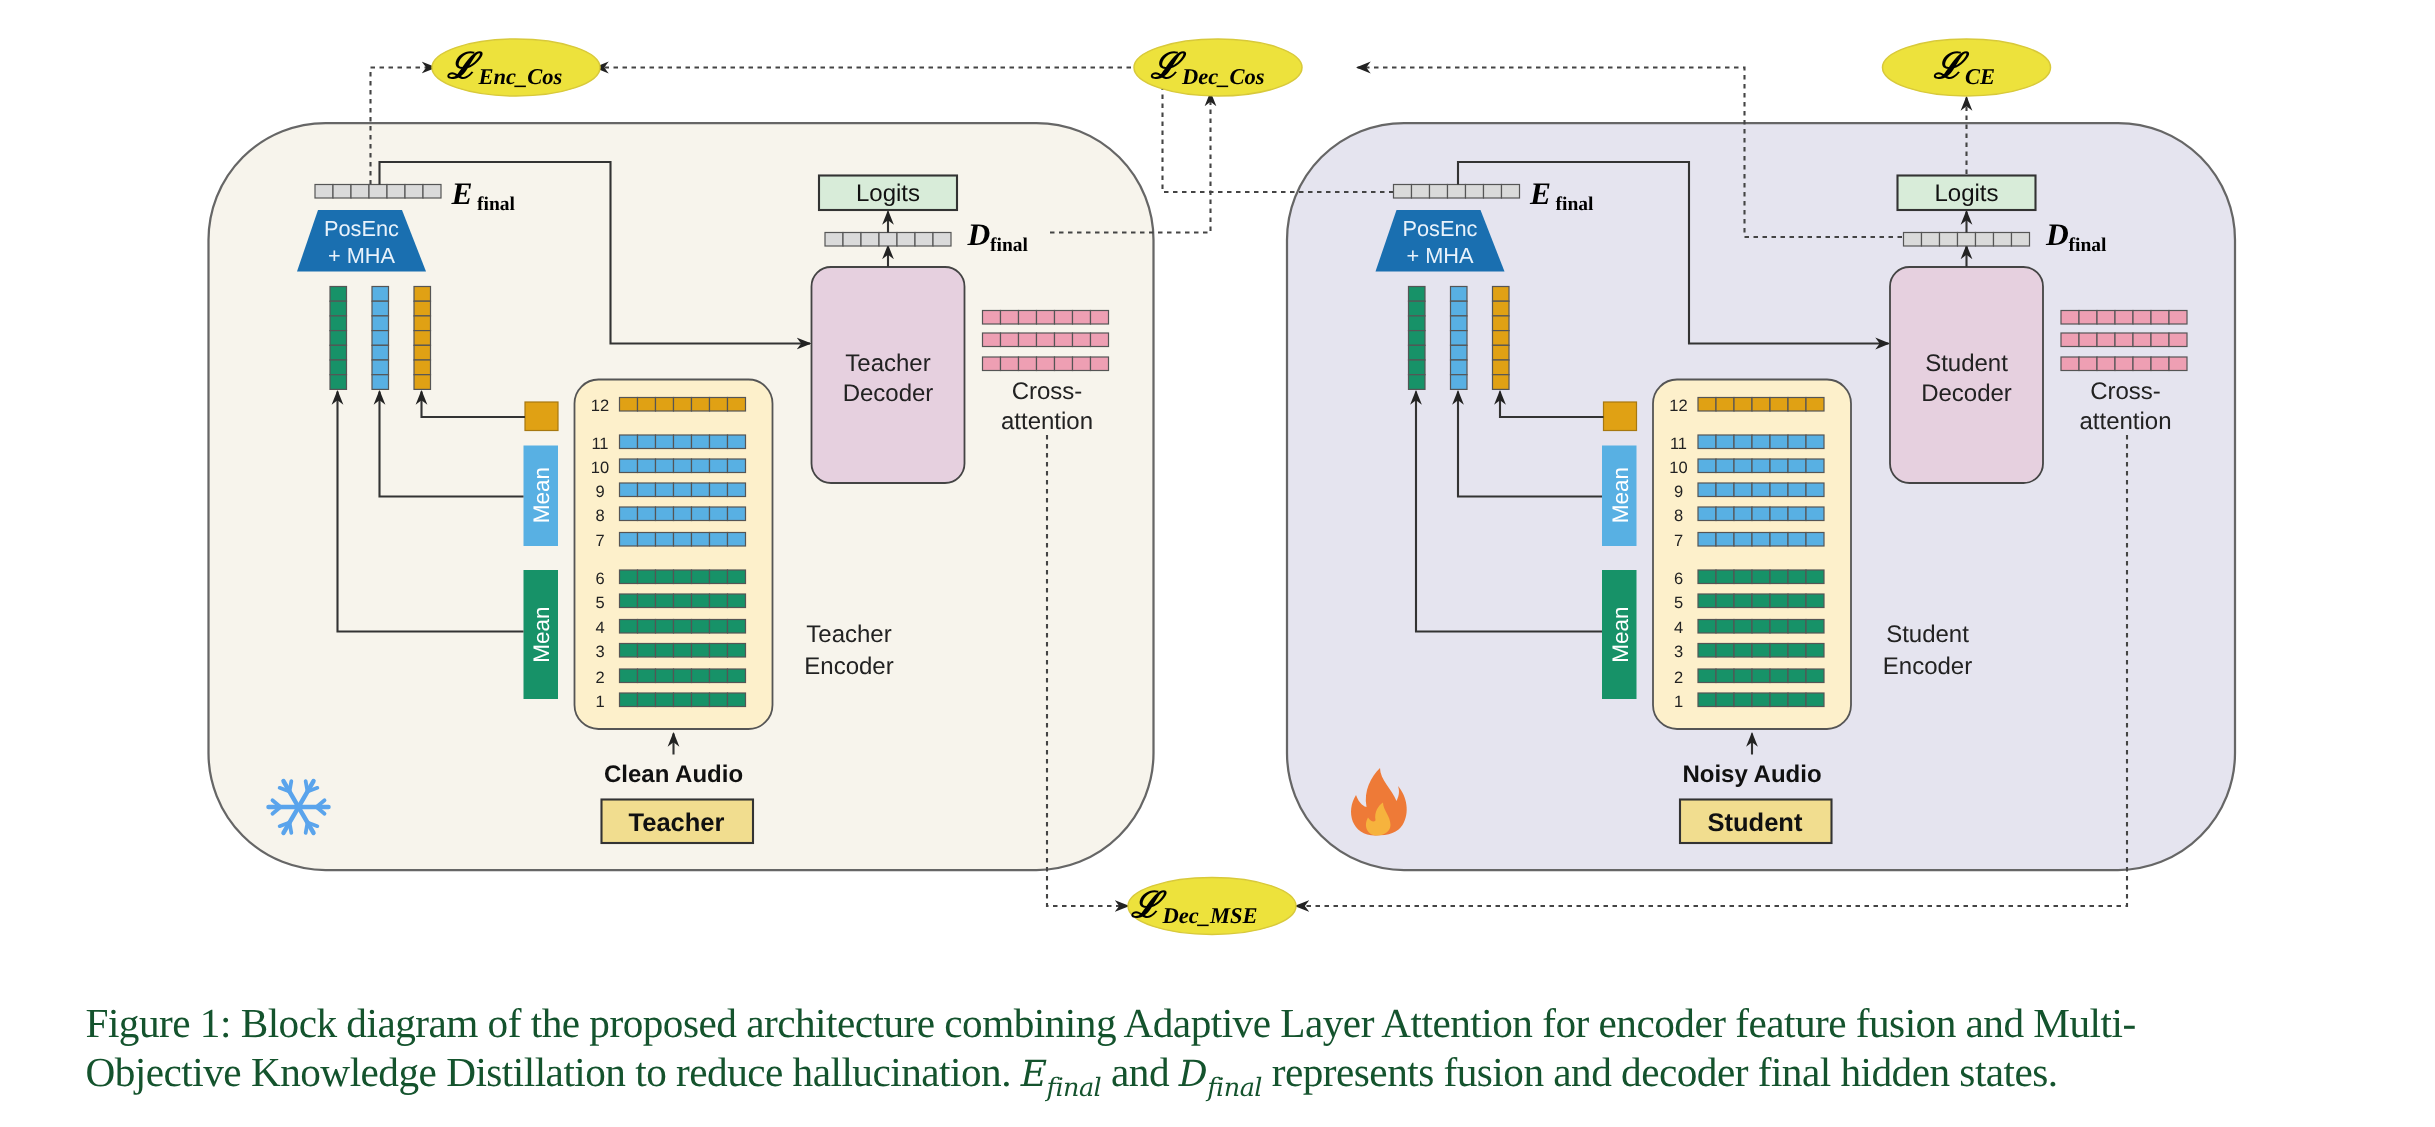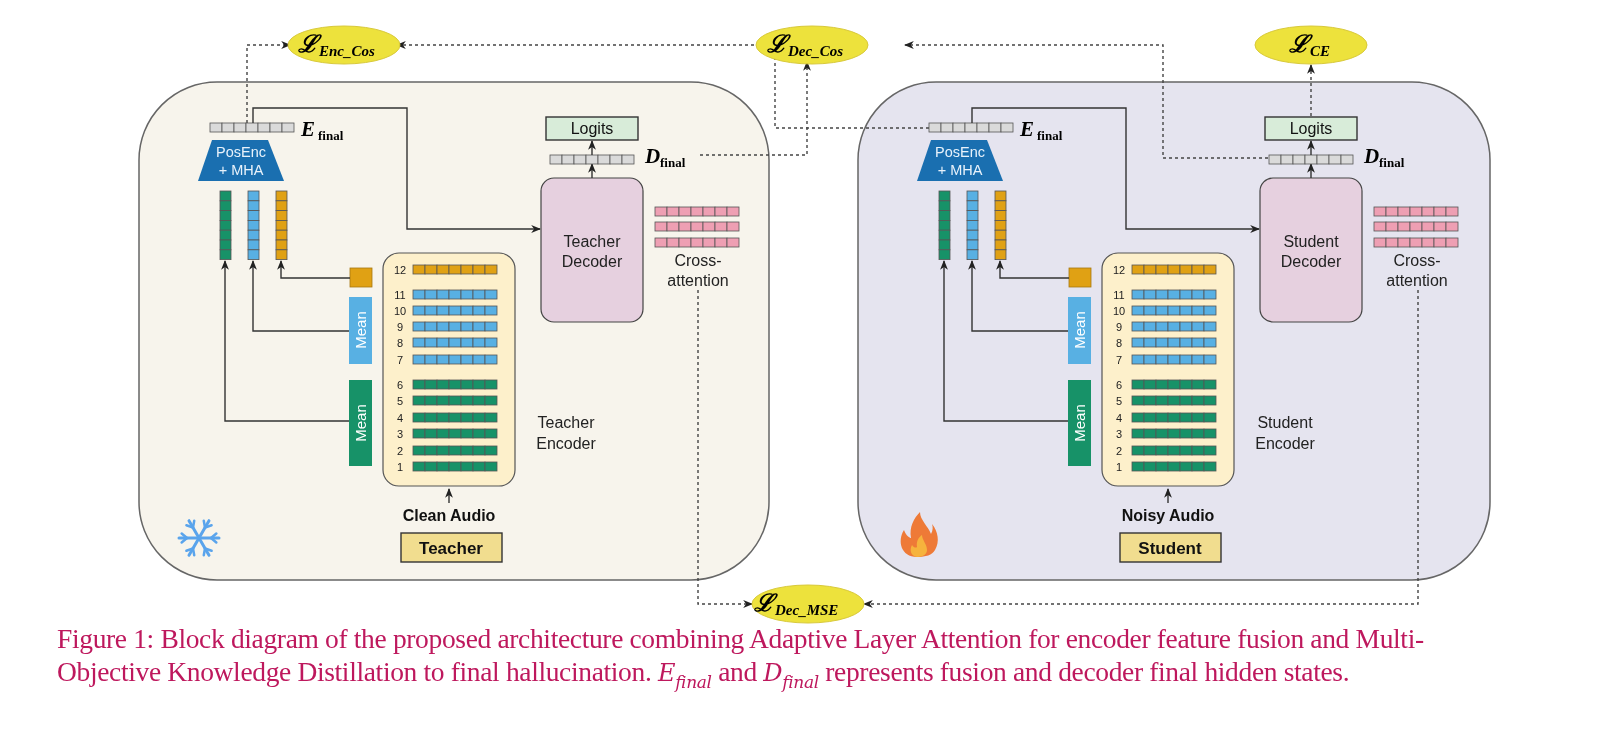--- a/index.html
+++ b/index.html
@@ -1,20 +1,20 @@
 <!DOCTYPE html>
 <html><head>
 <meta charset="utf-8">
 <style>
   html, body { margin:0; padding:0; background:#ffffff; }
   body { width:1623px; height:751px; position:relative; overflow:hidden; font-family:"Liberation Sans", sans-serif; }
   #diagram { position:absolute; left:0; top:0; }
   .sans { font-family:"Liberation Sans", sans-serif; }
   .serif { font-family:"Liberation Serif", "DejaVu Serif", serif; }
-  .caption { position:absolute; left:57px; top:622px; width:1520px; font-family:"Liberation Serif", serif; font-size:27.5px; line-height:33px; color:#be185d; letter-spacing:-0.35px; }
+  .caption { position:absolute; left:57px; top:665px; width:1520px; font-family:"Liberation Serif", serif; font-size:27.5px; line-height:33px; color:#14532d; letter-spacing:-0.35px; }
   .caption i { font-family:"DejaVu Serif", serif; font-style:italic; font-size:24px; }
   .caption sub { font-size:17px; font-style:italic; font-family:"DejaVu Serif", serif; }
 </style>
 </head>
 <body>
 
 <svg id="diagram" width="1623" height="640" viewBox="0 0 1623 640" xmlns="http://www.w3.org/2000/svg">
   <defs>
     <marker id="arr" viewBox="0 0 10 10" refX="9" refY="5" markerWidth="7" markerHeight="7" orient="auto-start-reverse">
       <path d="M0,1 L10,5 L0,9 L3,5 z" fill="#222"></path>
@@ -535,14 +535,14 @@
       <text x="698" y="286" text-anchor="middle" class="sans" font-size="16" fill="#222">attention</text>
       <g transform="translate(-719,0)">
         <path d="M917,557 C901,557 897,541 904,530 C906,536 910,538 911,538 C909,527 914,518 920,512 C920,520 928,526 931,534 C933,530 933,527 932,524 C938,531 940,542 935,550 C932,555 926,557 917,557 Z" fill="#ee7a37"></path>
         <path d="M918,557 C911,557 909,550 912,545 C914,548 916,548 917,547 C916,541 919,537 922,535 C922,540 927,544 927,550 C927,554 923,557 918,557 Z" fill="#f6b33d"></path>
       </g>
     </g>
 </svg>
 
 <div class="caption">
   <div>Figure 1: Block diagram of the proposed architecture combining Adaptive Layer Attention for encoder feature fusion and Multi-</div>
-  <div><span>Objective Knowledge Distillation to final hallucination. </span><i>E</i><sub>final</sub><span> and </span><i>D</i><sub>final</sub><span> represents fusion and decoder final hidden states.</span></div>
+  <div><span>Objective Knowledge Distillation to reduce hallucination. </span><i>E</i><sub>final</sub><span> and </span><i>D</i><sub>final</sub><span> represents fusion and decoder final hidden states.</span></div>
 </div>
 
 </body></html>

